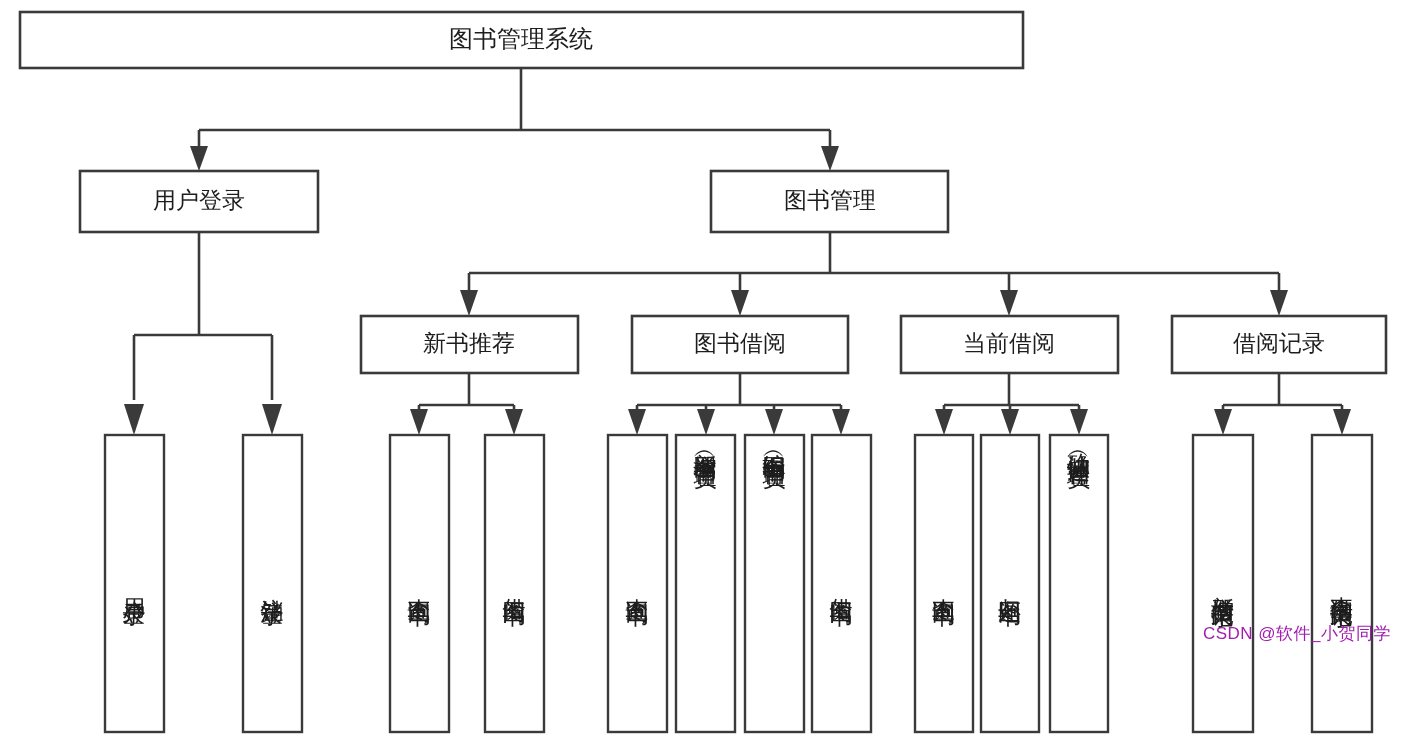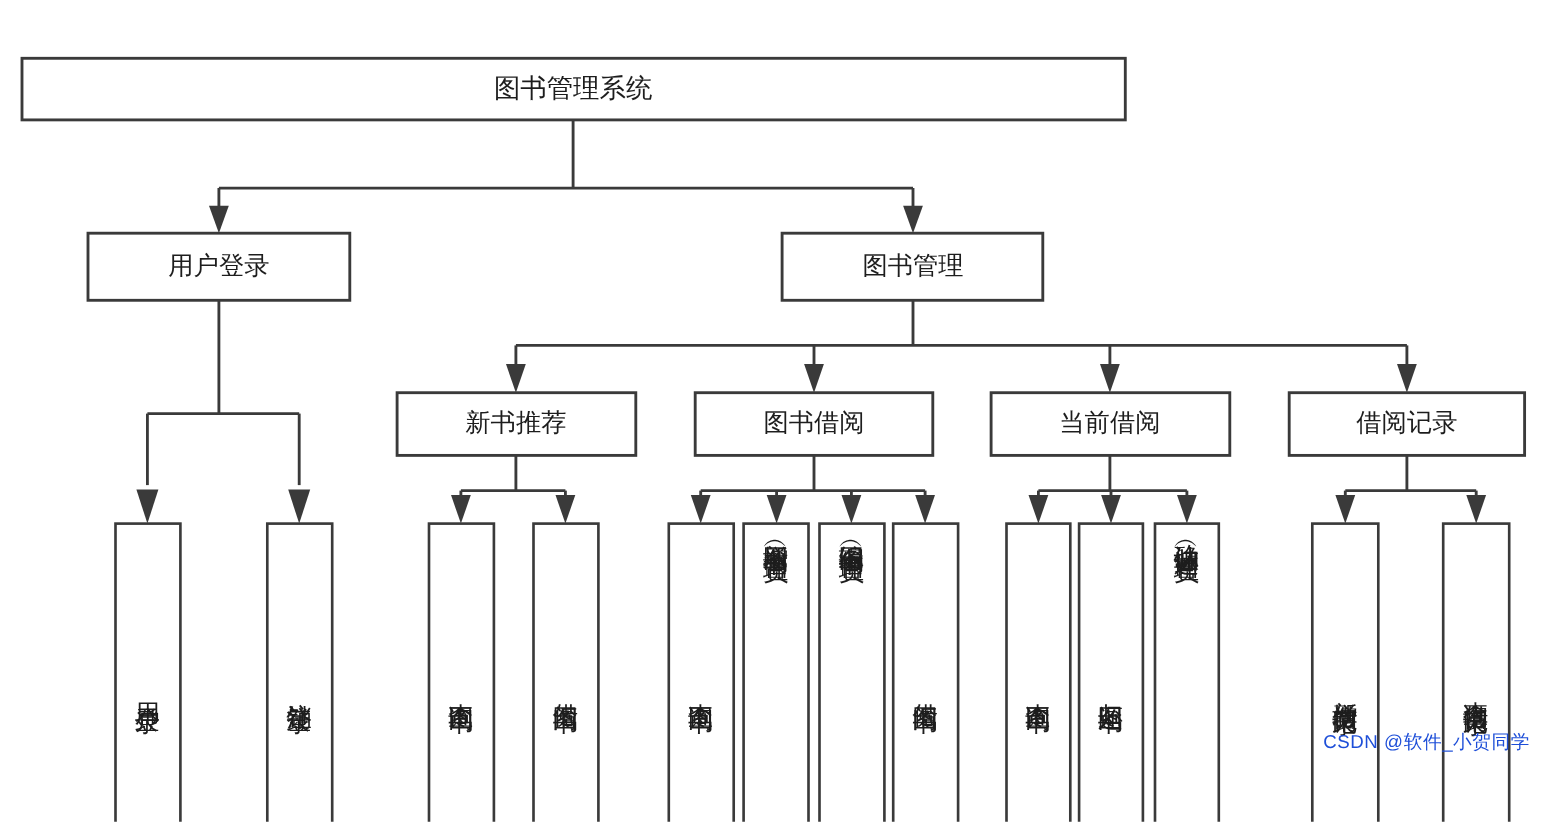--- a/index.html
+++ b/index.html
@@ -13,21 +13,20 @@
     font-family: "Liberation Sans", "DejaVu Sans", sans-serif;
     overflow: hidden;
     position: relative;
   }
   #chart-root {
     position: absolute;
     left: 0;
     top: 0;
     width: 1405px;
     height: 651px;
-    margin-top: 41px;
   }
   svg.flow {
     display: block;
     width: 1405px;
     height: 747px;
   }
   .node-rect {
     fill: #ffffff;
     stroke: #3a3a3a;
     stroke-width: 2.6;
@@ -73,21 +72,21 @@
     letter-spacing: 2px;
     color: #1d1d1d;
     white-space: nowrap;
   }
   .watermark {
     position: absolute;
     right: 14px;
     bottom: 6px;
     font-family: "Liberation Sans", "DejaVu Sans", sans-serif;
     font-size: 17px;
-    color: #1d4ed8;
+    color: #a21caf;
     letter-spacing: 0.5px;
     user-select: none;
   }
 </style>
 </head>
 <body>
 
 <div id="chart-root">
 
   <svg class="flow" viewBox="0 0 1405 747">

